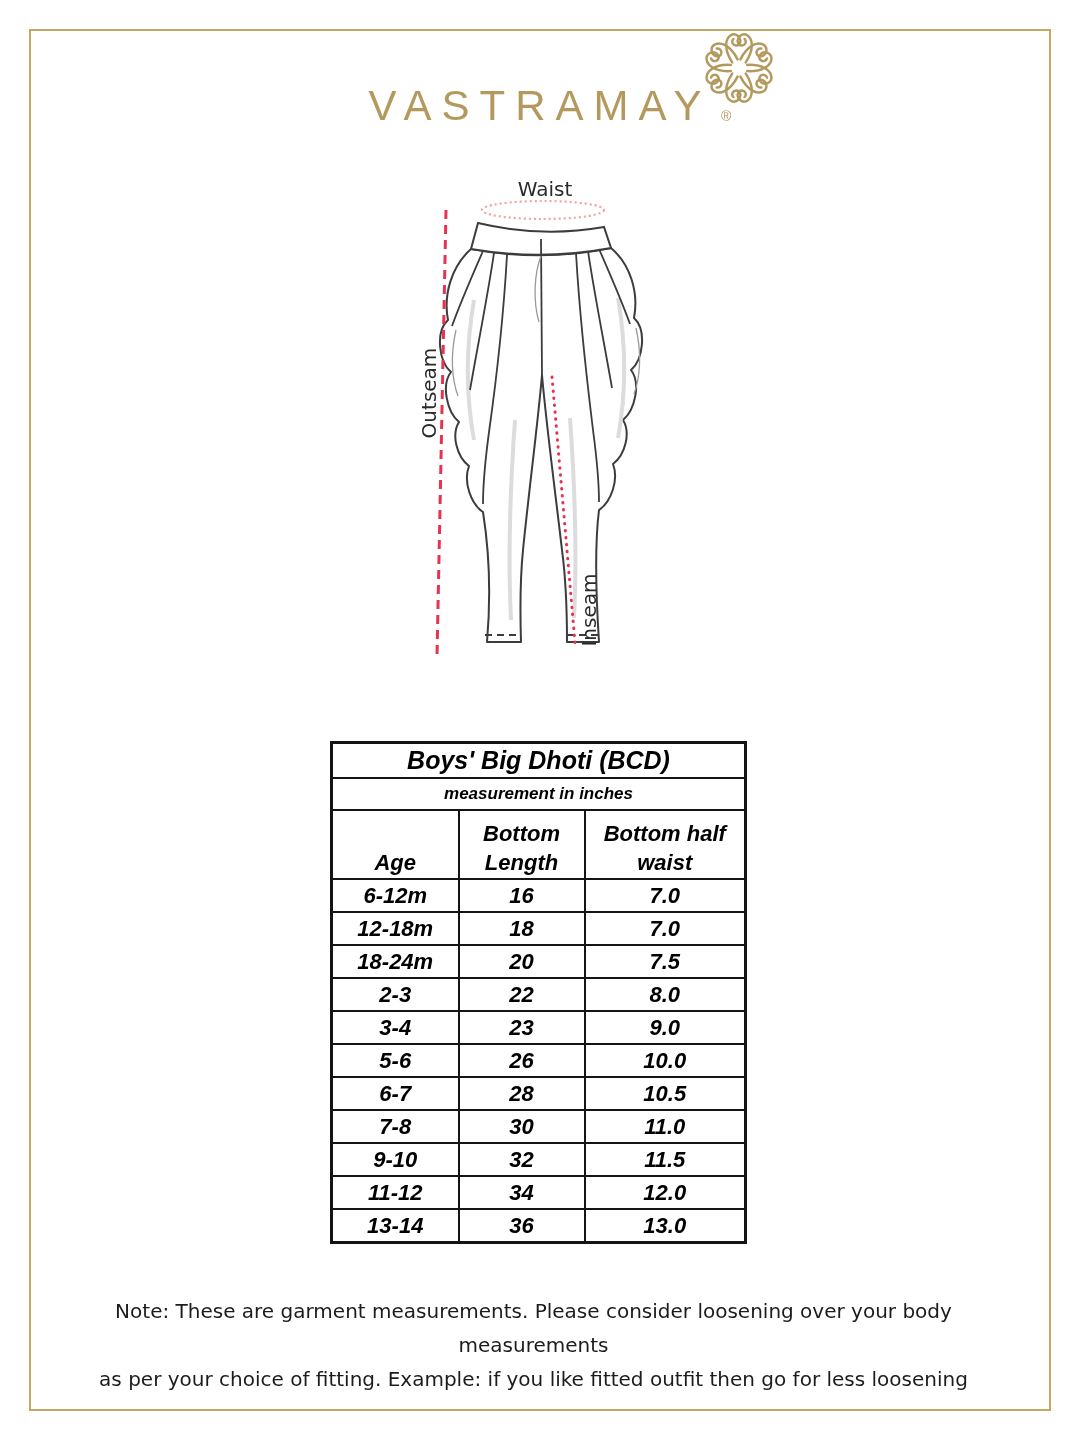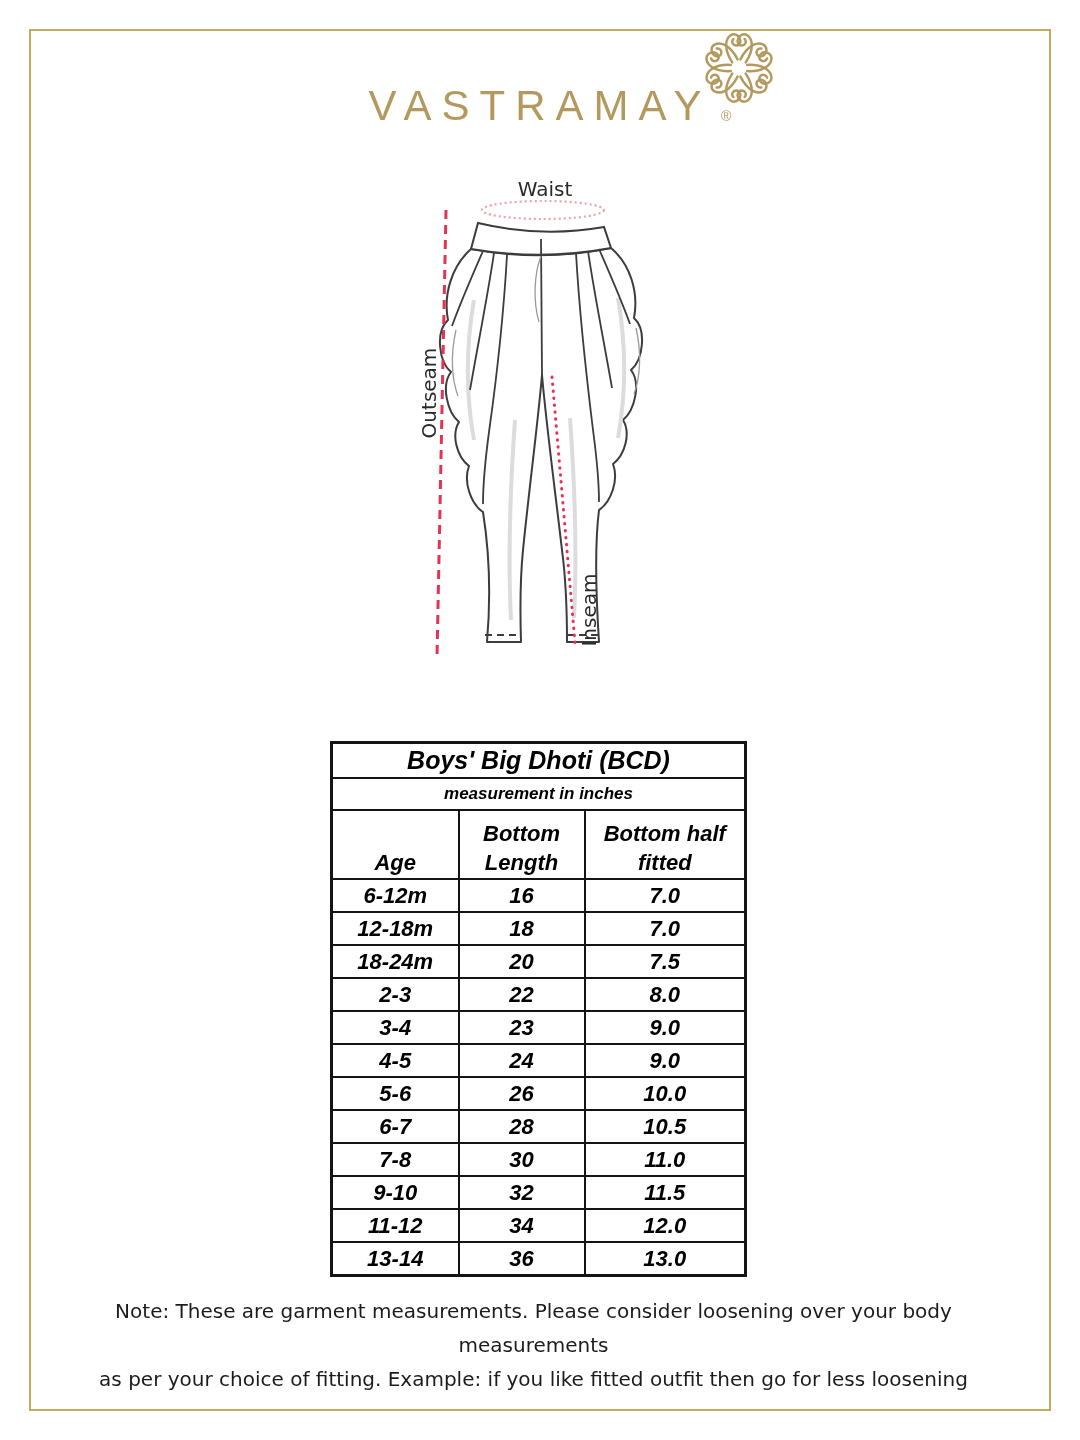--- a/index.html
+++ b/index.html
@@ -167,21 +167,21 @@
         <td class="title-cell" colspan="3">Boys' Big Dhoti (BCD)</td>
       </tr>
       <tr>
         <td class="subtitle-cell" colspan="3">measurement in inches</td>
       </tr>
       <tr>
         <th>Age</th>
         <th>Bottom
 Length</th>
         <th>Bottom half
-fitted</th>
+waist</th>
       </tr>
       <tr>
         <td>6-12m</td>
         <td>16</td>
         <td>7.0</td>
       </tr>
       <tr>
         <td>12-18m</td>
         <td>18</td>
         <td>7.0</td>
@@ -192,25 +192,20 @@
         <td>7.5</td>
       </tr>
       <tr>
         <td>2-3</td>
         <td>22</td>
         <td>8.0</td>
       </tr>
       <tr>
         <td>3-4</td>
         <td>23</td>
-        <td>9.0</td>
-      </tr>
-      <tr>
-        <td>4-5</td>
-        <td>24</td>
         <td>9.0</td>
       </tr>
       <tr>
         <td>5-6</td>
         <td>26</td>
         <td>10.0</td>
       </tr>
       <tr>
         <td>6-7</td>
         <td>28</td>

